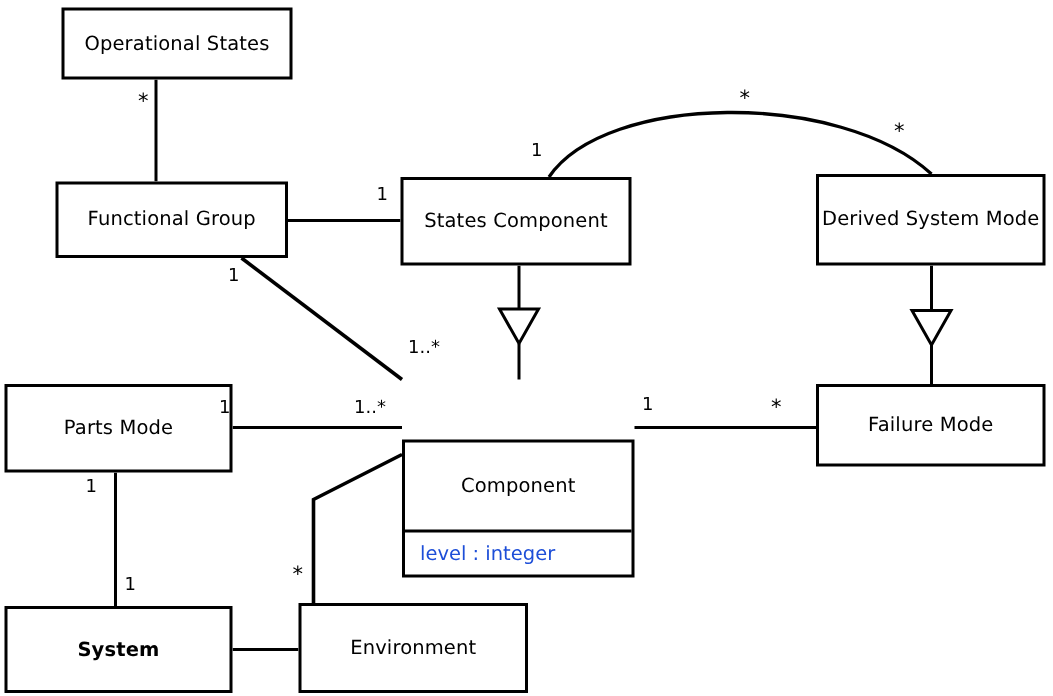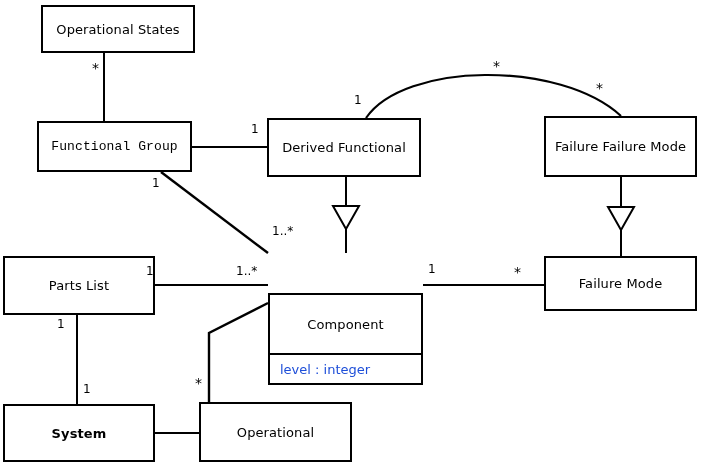--- a/index.html
+++ b/index.html
@@ -95,51 +95,51 @@
 
     <line x1="155" y1="433" x2="199" y2="433" stroke="#000" stroke-width="2"></line>
 
     <polyline points="209,402 209,333 268,303" fill="none" stroke="#000" stroke-width="2.4"></polyline>
   </svg>
 
   <div class="uml-class" style="left:41px; top:5px; width:154px; height:48px;">
     <div class="compartment-name">Operational States</div>
   </div>
 
-  <div class="uml-class" style="left:37px; top:121px; width:155px; height:51px;font-family:Liberation Mono, monospace;">
+  <div class="uml-class" style="left:37px; top:121px; width:155px; height:51px;">
     <div class="compartment-name">Functional Group</div>
   </div>
 
   <div class="uml-class" style="left:267px; top:118px; width:154px; height:59px;">
-    <div class="compartment-name">Derived Functional</div>
+    <div class="compartment-name">States Component</div>
   </div>
 
   <div class="uml-class" style="left:544px; top:116px; width:153px; height:61px;">
-    <div class="compartment-name">Failure Failure Mode</div>
+    <div class="compartment-name">Derived System Mode</div>
   </div>
 
   <div class="uml-class" style="left:3px; top:256px; width:152px; height:59px;">
-    <div class="compartment-name">Parts List</div>
+    <div class="compartment-name">Parts Mode</div>
   </div>
 
   <div class="uml-class" style="left:268px; top:253px; width:155px; height:92px;margin-top:40px;">
     <div class="compartment-name">Component</div>
     <div class="compartment-attrs">level : integer</div>
   </div>
 
   <div class="uml-class" style="left:544px; top:256px; width:153px; height:55px;">
     <div class="compartment-name">Failure Mode</div>
   </div>
 
   <div class="uml-class" style="left:3px; top:404px; width:152px; height:58px;font-weight:bold;">
     <div class="compartment-name">System</div>
   </div>
 
   <div class="uml-class" style="left:199px; top:402px; width:153px; height:60px;">
-    <div class="compartment-name">Operational</div>
+    <div class="compartment-name">Environment</div>
   </div>
 
   <div id="mult-layer">
       <div class="mult star" style="left: 92px; top: 61px;">*</div>
       <div class="mult" style="left: 354px; top: 94px;">1</div>
       <div class="mult star" style="left: 493px; top: 59px;">*</div>
       <div class="mult star" style="left: 596px; top: 81px;">*</div>
       <div class="mult" style="left: 251px; top: 123px;">1</div>
       <div class="mult" style="left: 152px; top: 177px;">1</div>
       <div class="mult" style="left: 272px; top: 225px;">1..*</div>

